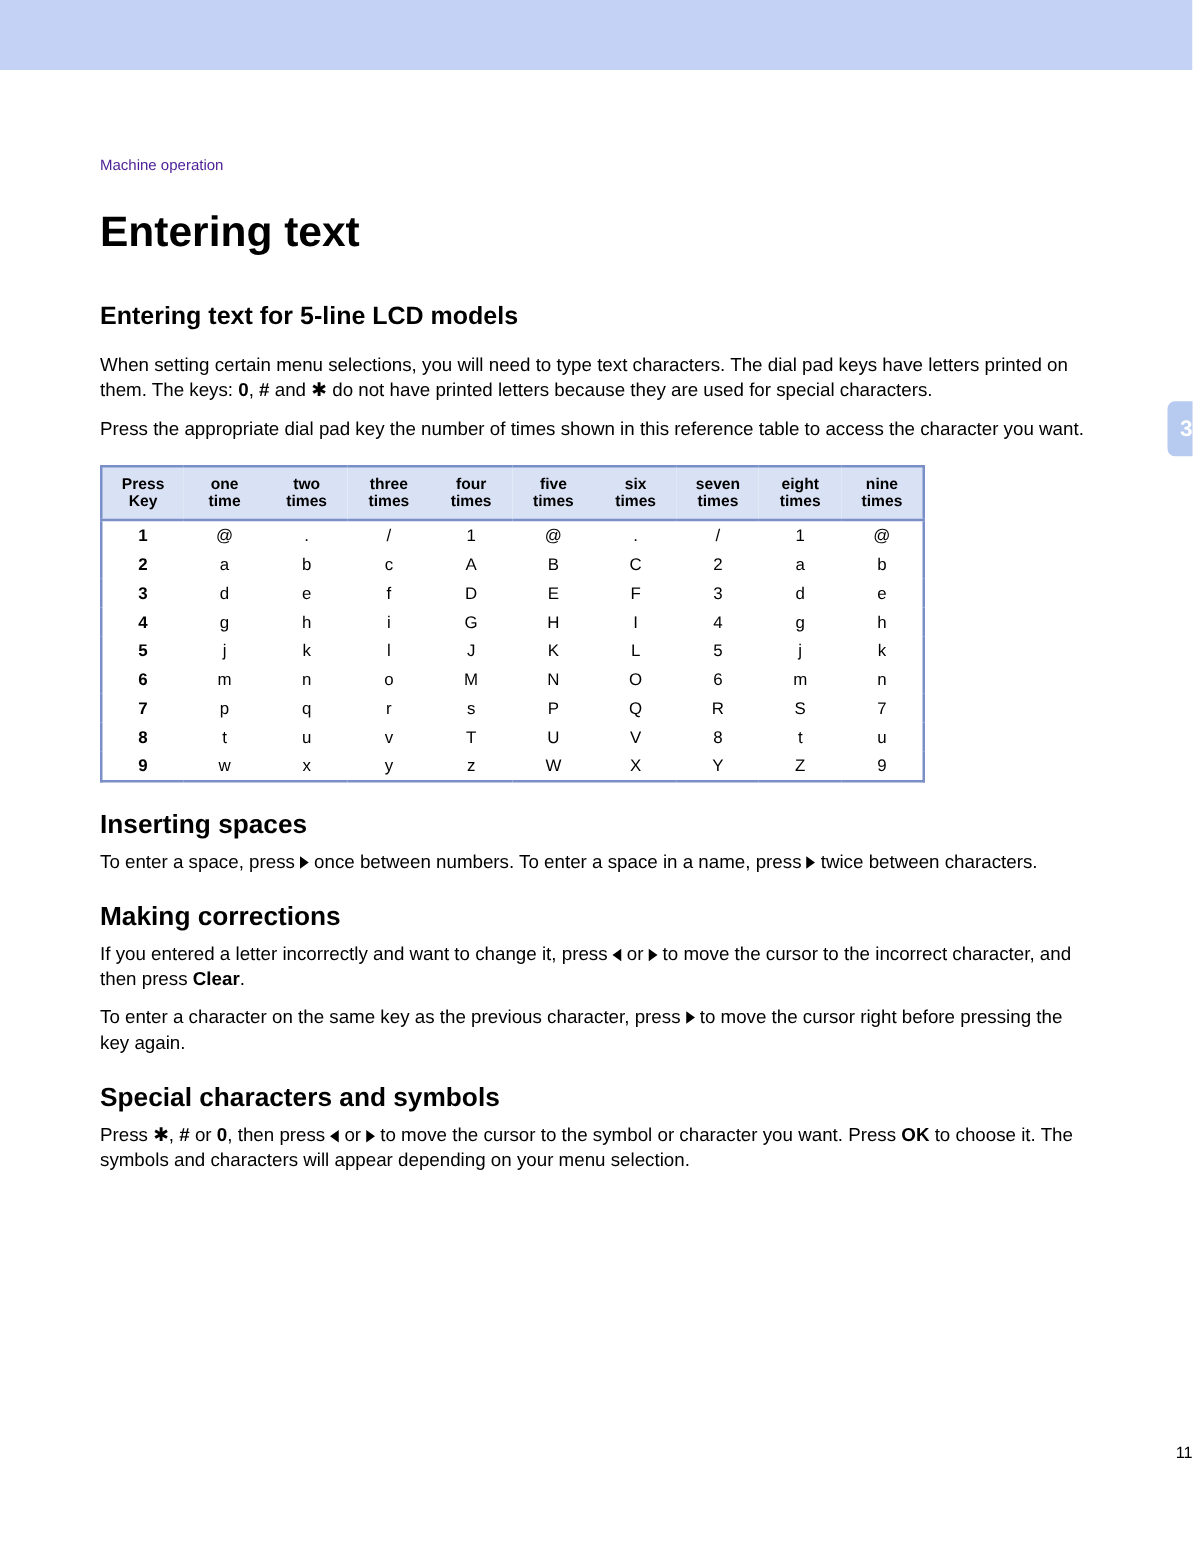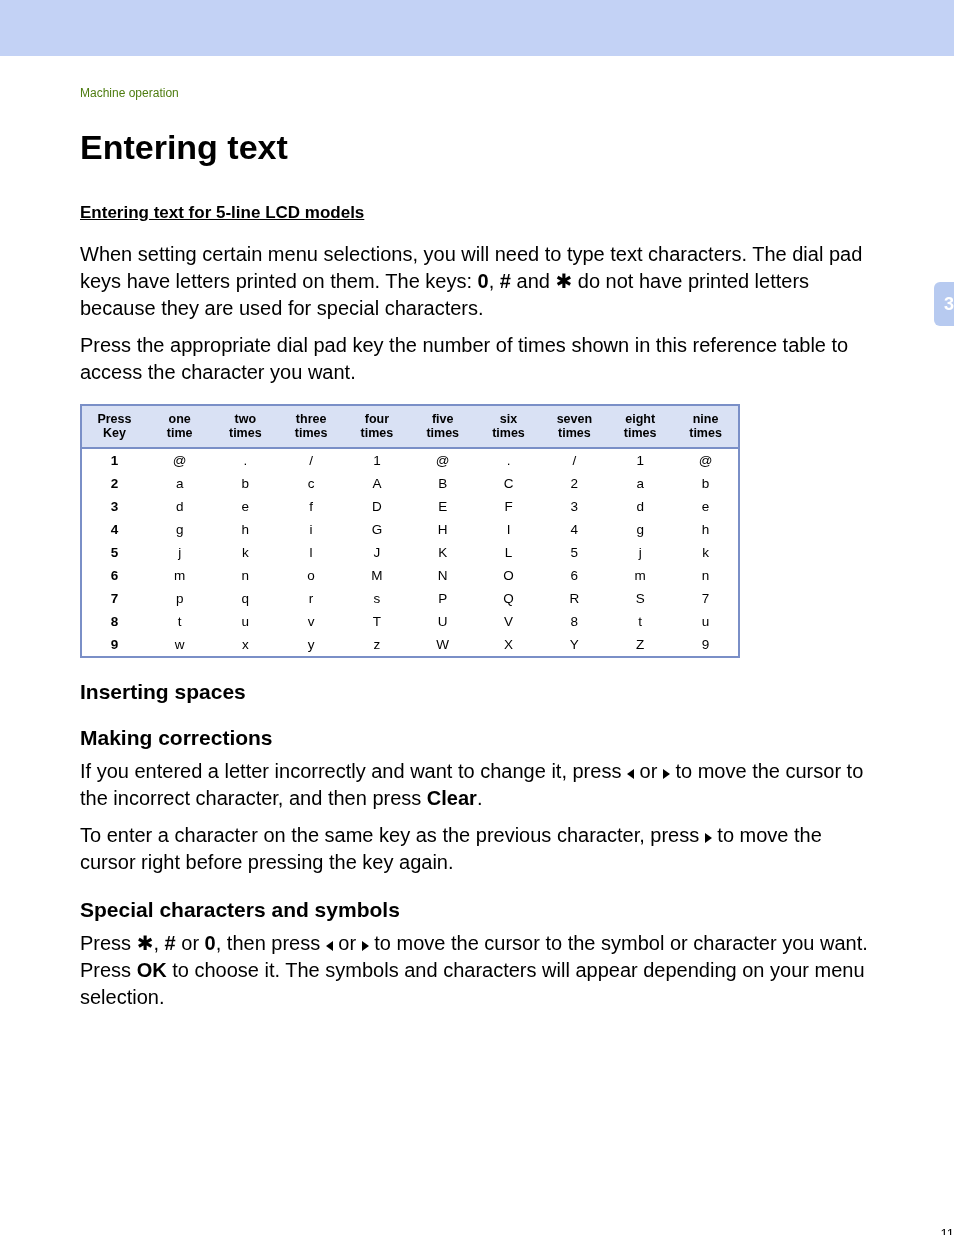--- a/index.html
+++ b/index.html
@@ -1,23 +1,23 @@
 <!DOCTYPE html>
 <html><head>
 <meta charset="utf-8">
 <style>
   * { box-sizing: border-box; margin: 0; padding: 0; }
   html, body { width: 954px; height: 1235px; background: #fff; font-family: Arial, Helvetica, sans-serif; color: #000; }
   .top-band { height: 56px; background: #c3d2f5; }
   .page { position: relative; padding: 0 80px 0 80px; }
-  .breadcrumb { font-size: 12px; color: #4d7c0f; padding-top: 30px; padding-bottom: 28px; }
+  .breadcrumb { font-size: 12px; color: #4c1d95; padding-top: 30px; padding-bottom: 28px; margin-top: 39px; }
   h1 { font-size: 34px; font-weight: bold; margin-bottom: 36px; }
-  h2 { font-size: 17px; font-weight: bold; margin-bottom: 18px; text-decoration: underline; }
+  h2 { font-size: 20px; font-weight: bold; margin-bottom: 18px; }
   h3 { font-size: 21px; font-weight: bold; margin-top: 22px; margin-bottom: 8px; }
-  p.body { font-size: 20px; line-height: 1.35; margin-bottom: 10px; }
+  p.body { font-size: 15px; line-height: 1.35; margin-bottom: 10px; }
   strong { font-weight: bold; }
 
   .side-tab { position: absolute; right: -10px; top: 226px; width: 30px; height: 44px;
               background: #b7caf0; border-top-left-radius: 6px; border-bottom-left-radius: 6px;
               color: #fff; font-weight: bold; font-size: 18px; display:flex; align-items:center; justify-content:center; }
 
   table.char-table { width: 660px; border: 2px solid #7a8fc7; border-collapse: collapse; margin: 18px 0 10px 0; font-size: 13.5px; }
   table.char-table th, table.char-table td { text-align: center; padding: 4px 0; }
   table.char-table thead th { background: #d9e1f4; font-weight: bold; font-size: 12.5px; line-height: 1.15; padding: 6px 0; border-bottom: 2px solid #7a8fc7; }
   table.char-table tbody td:first-child { font-weight: bold; }
@@ -170,20 +170,23 @@
           <td>W</td>
           <td>X</td>
           <td>Y</td>
           <td>Z</td>
           <td>9</td>
         </tr>
       </tbody>
   </table>
 
   <h3>Inserting spaces</h3>
+  <p class="body">
+    <span>To enter a space, press </span><span class="tri-right"></span><span> once between numbers. To enter a space in a name, press </span><span class="tri-right"></span><span> twice between characters.</span>
+  </p>
 
   <h3>Making corrections</h3>
   <p class="body">
     <span>If you entered a letter incorrectly and want to change it, press </span><span class="tri-left"></span><span> or </span><span class="tri-right"></span><span> to move the cursor to the incorrect character, and then press </span><strong>Clear</strong><span>.</span>
   </p>
 
   <p class="body">
     <span>To enter a character on the same key as the previous character, press </span><span class="tri-right"></span><span> to move the cursor right before pressing the key again.</span>
   </p>
 

